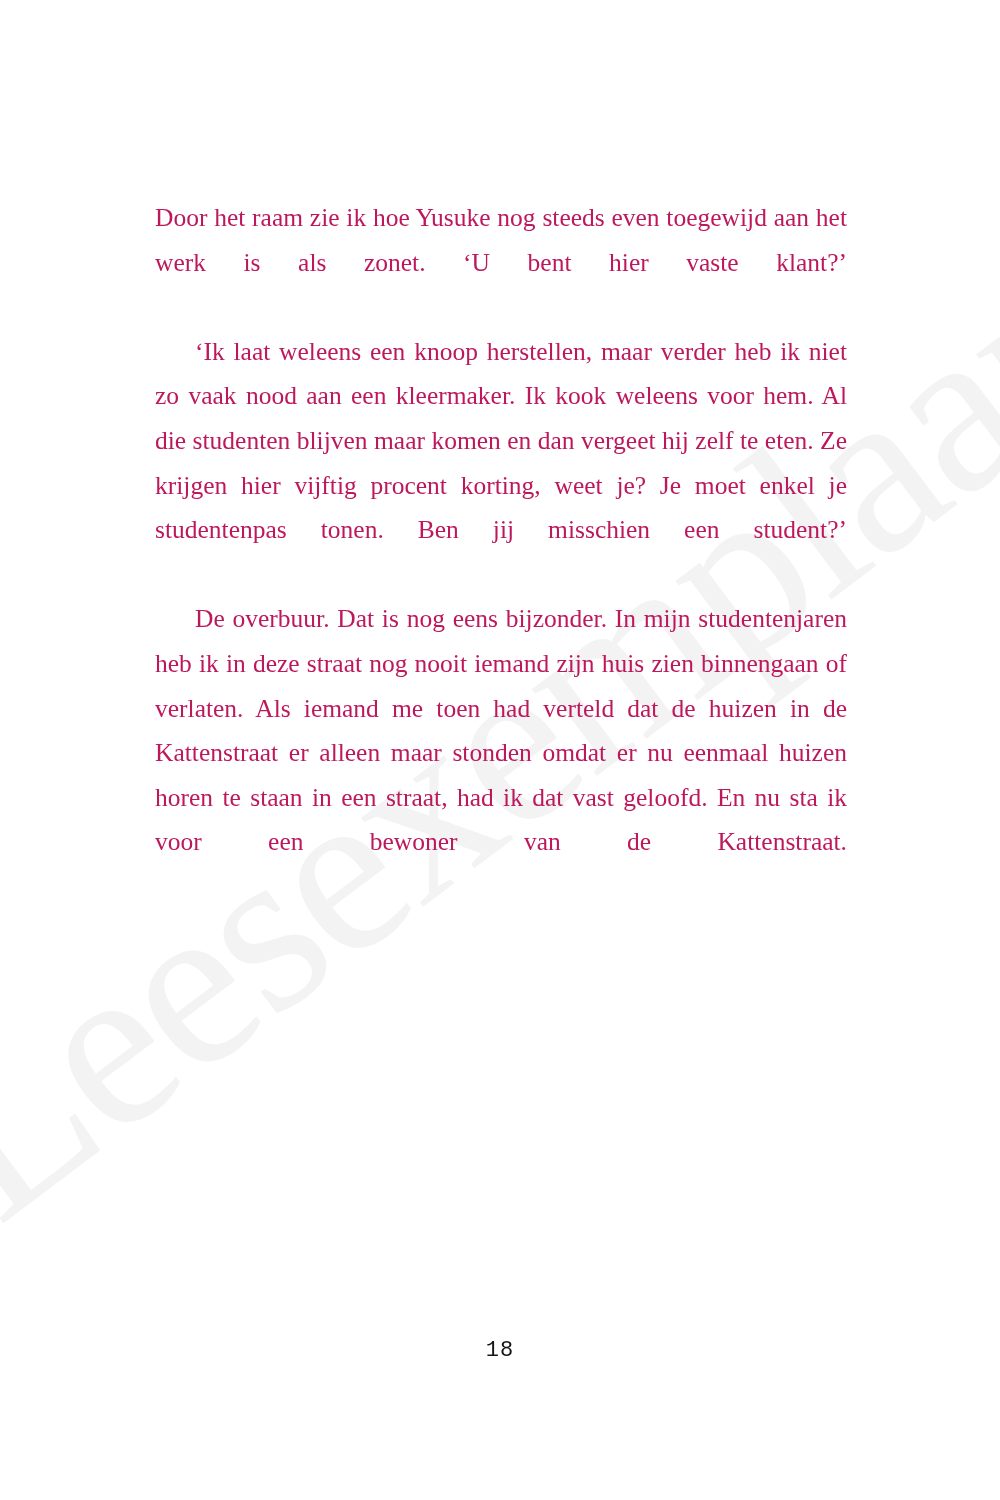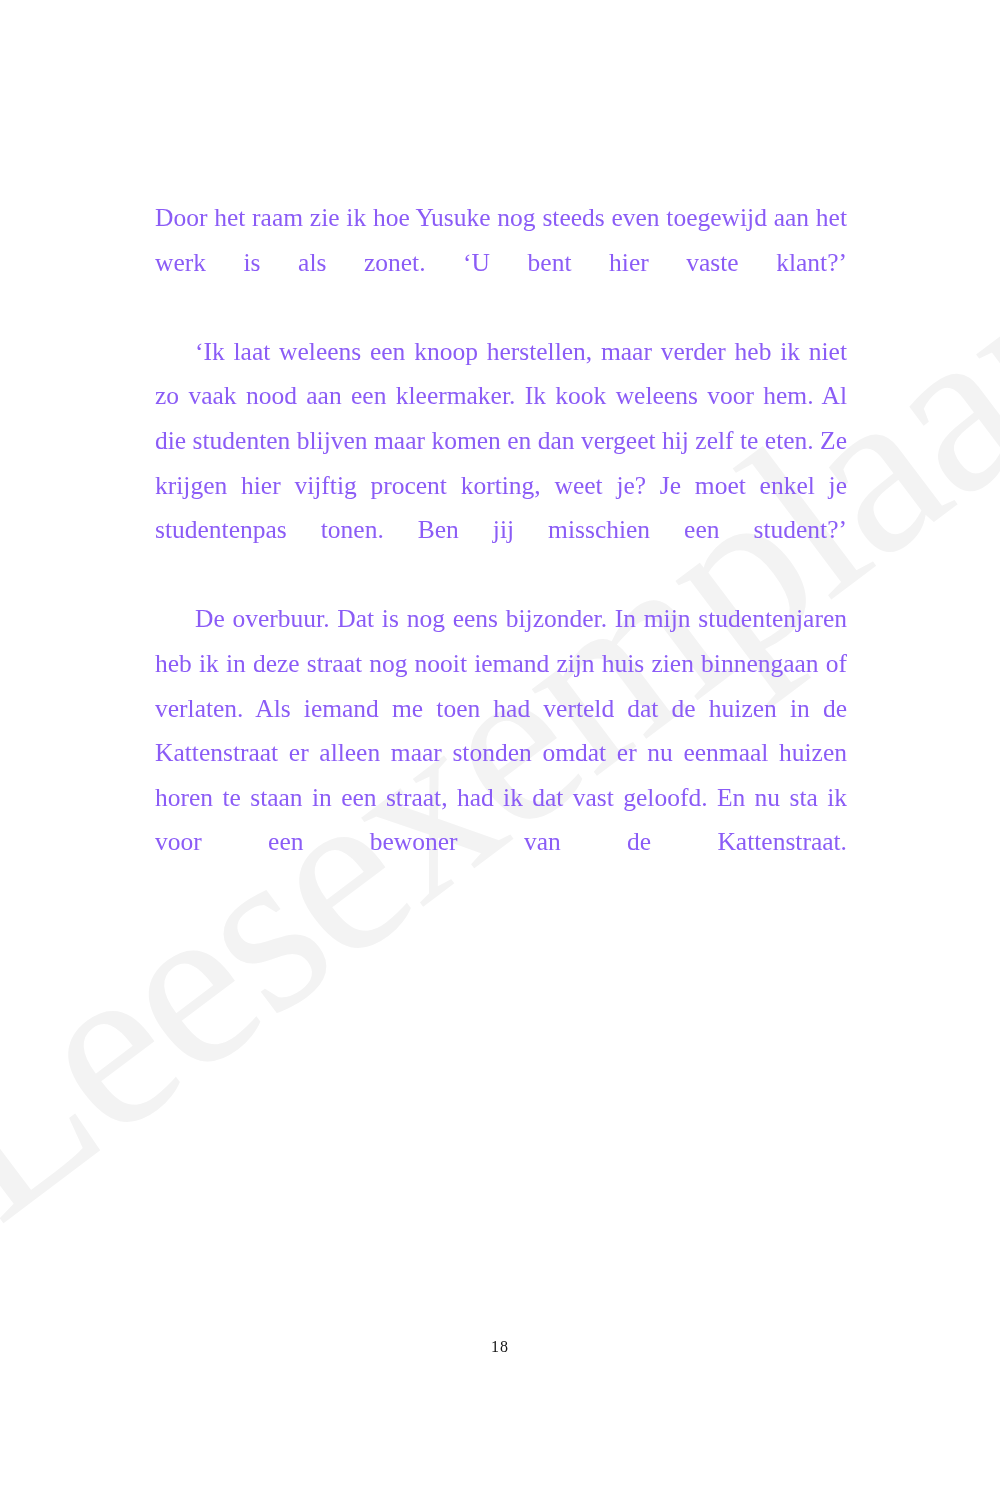--- a/index.html
+++ b/index.html
@@ -49,21 +49,21 @@
     width: 692px;
     z-index: 2;
   }
 
   .para {
     margin: 0;
     text-align: justify;
     text-justify: inter-word;
     font-size: 25.5px;
     line-height: 44.6px;
-    color: #8b5cf6;
+    color: #be185d;
     -webkit-font-smoothing: antialiased;
     hyphens: manual;
   }
 
   .para.indent {
     text-indent: 40px;
   }
 
   
   .para::after {
@@ -72,25 +72,25 @@
     width: 100%;
   }
 
   
   .folio {
     position: absolute;
     left: 0;
     right: 0;
     top: 1338px;
     text-align: center;
-    font-size: 16px;
+    font-size: 22px;
     letter-spacing: 1px;
     color: #151515;
     z-index: 2;
-    font-family: Liberation Serif, serif;
+    font-family: Liberation Mono, monospace;
   }
 </style>
 </head>
 <body>
 
 <div class="page">
 
   <div class="watermark-layer">
     <div class="watermark-text">Leesexemplaar</div>
   </div>

